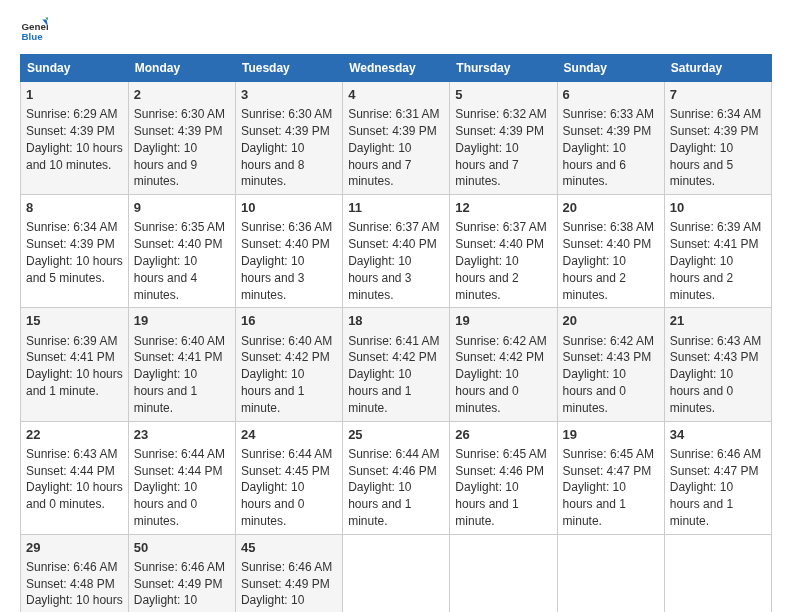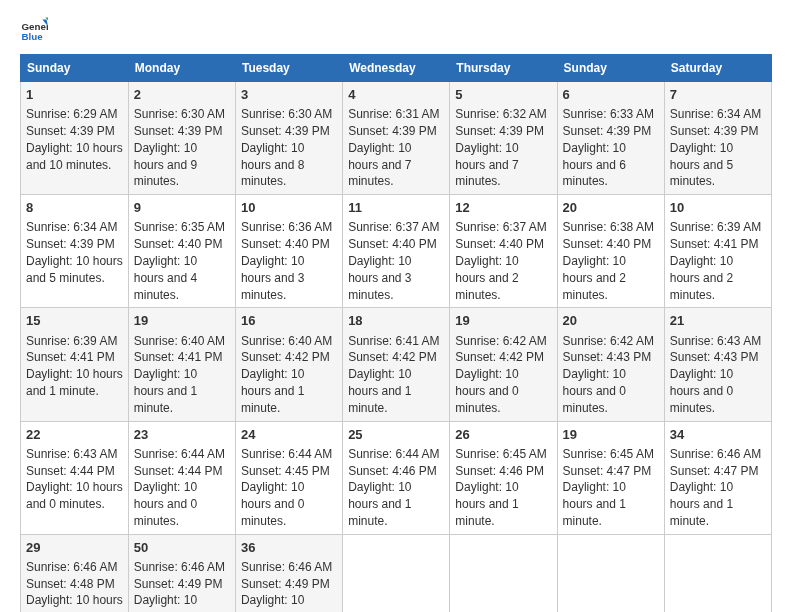--- a/index.html
+++ b/index.html
@@ -250,21 +250,21 @@
         <tr>
           <td>
             <span class="day-num">29</span>
             <div class="day-info">Sunrise: 6:46 AM<br>Sunset: 4:48 PM<br>Daylight: 10 hours and 2 minutes.</div>
           </td>
           <td>
             <span class="day-num">50</span>
             <div class="day-info">Sunrise: 6:46 AM<br>Sunset: 4:49 PM<br>Daylight: 10 hours and 2 minutes.</div>
           </td>
           <td>
-            <span class="day-num">36</span>
+            <span class="day-num">45</span>
             <div class="day-info">Sunrise: 6:46 AM<br>Sunset: 4:49 PM<br>Daylight: 10 hours and 3 minutes.</div>
           </td>
           <td class="empty-cell">&nbsp;</td>
           <td class="empty-cell">&nbsp;</td>
           <td class="empty-cell">&nbsp;</td>
           <td class="empty-cell">&nbsp;</td>
         </tr>
       </tbody>
   </table>
 </div>

